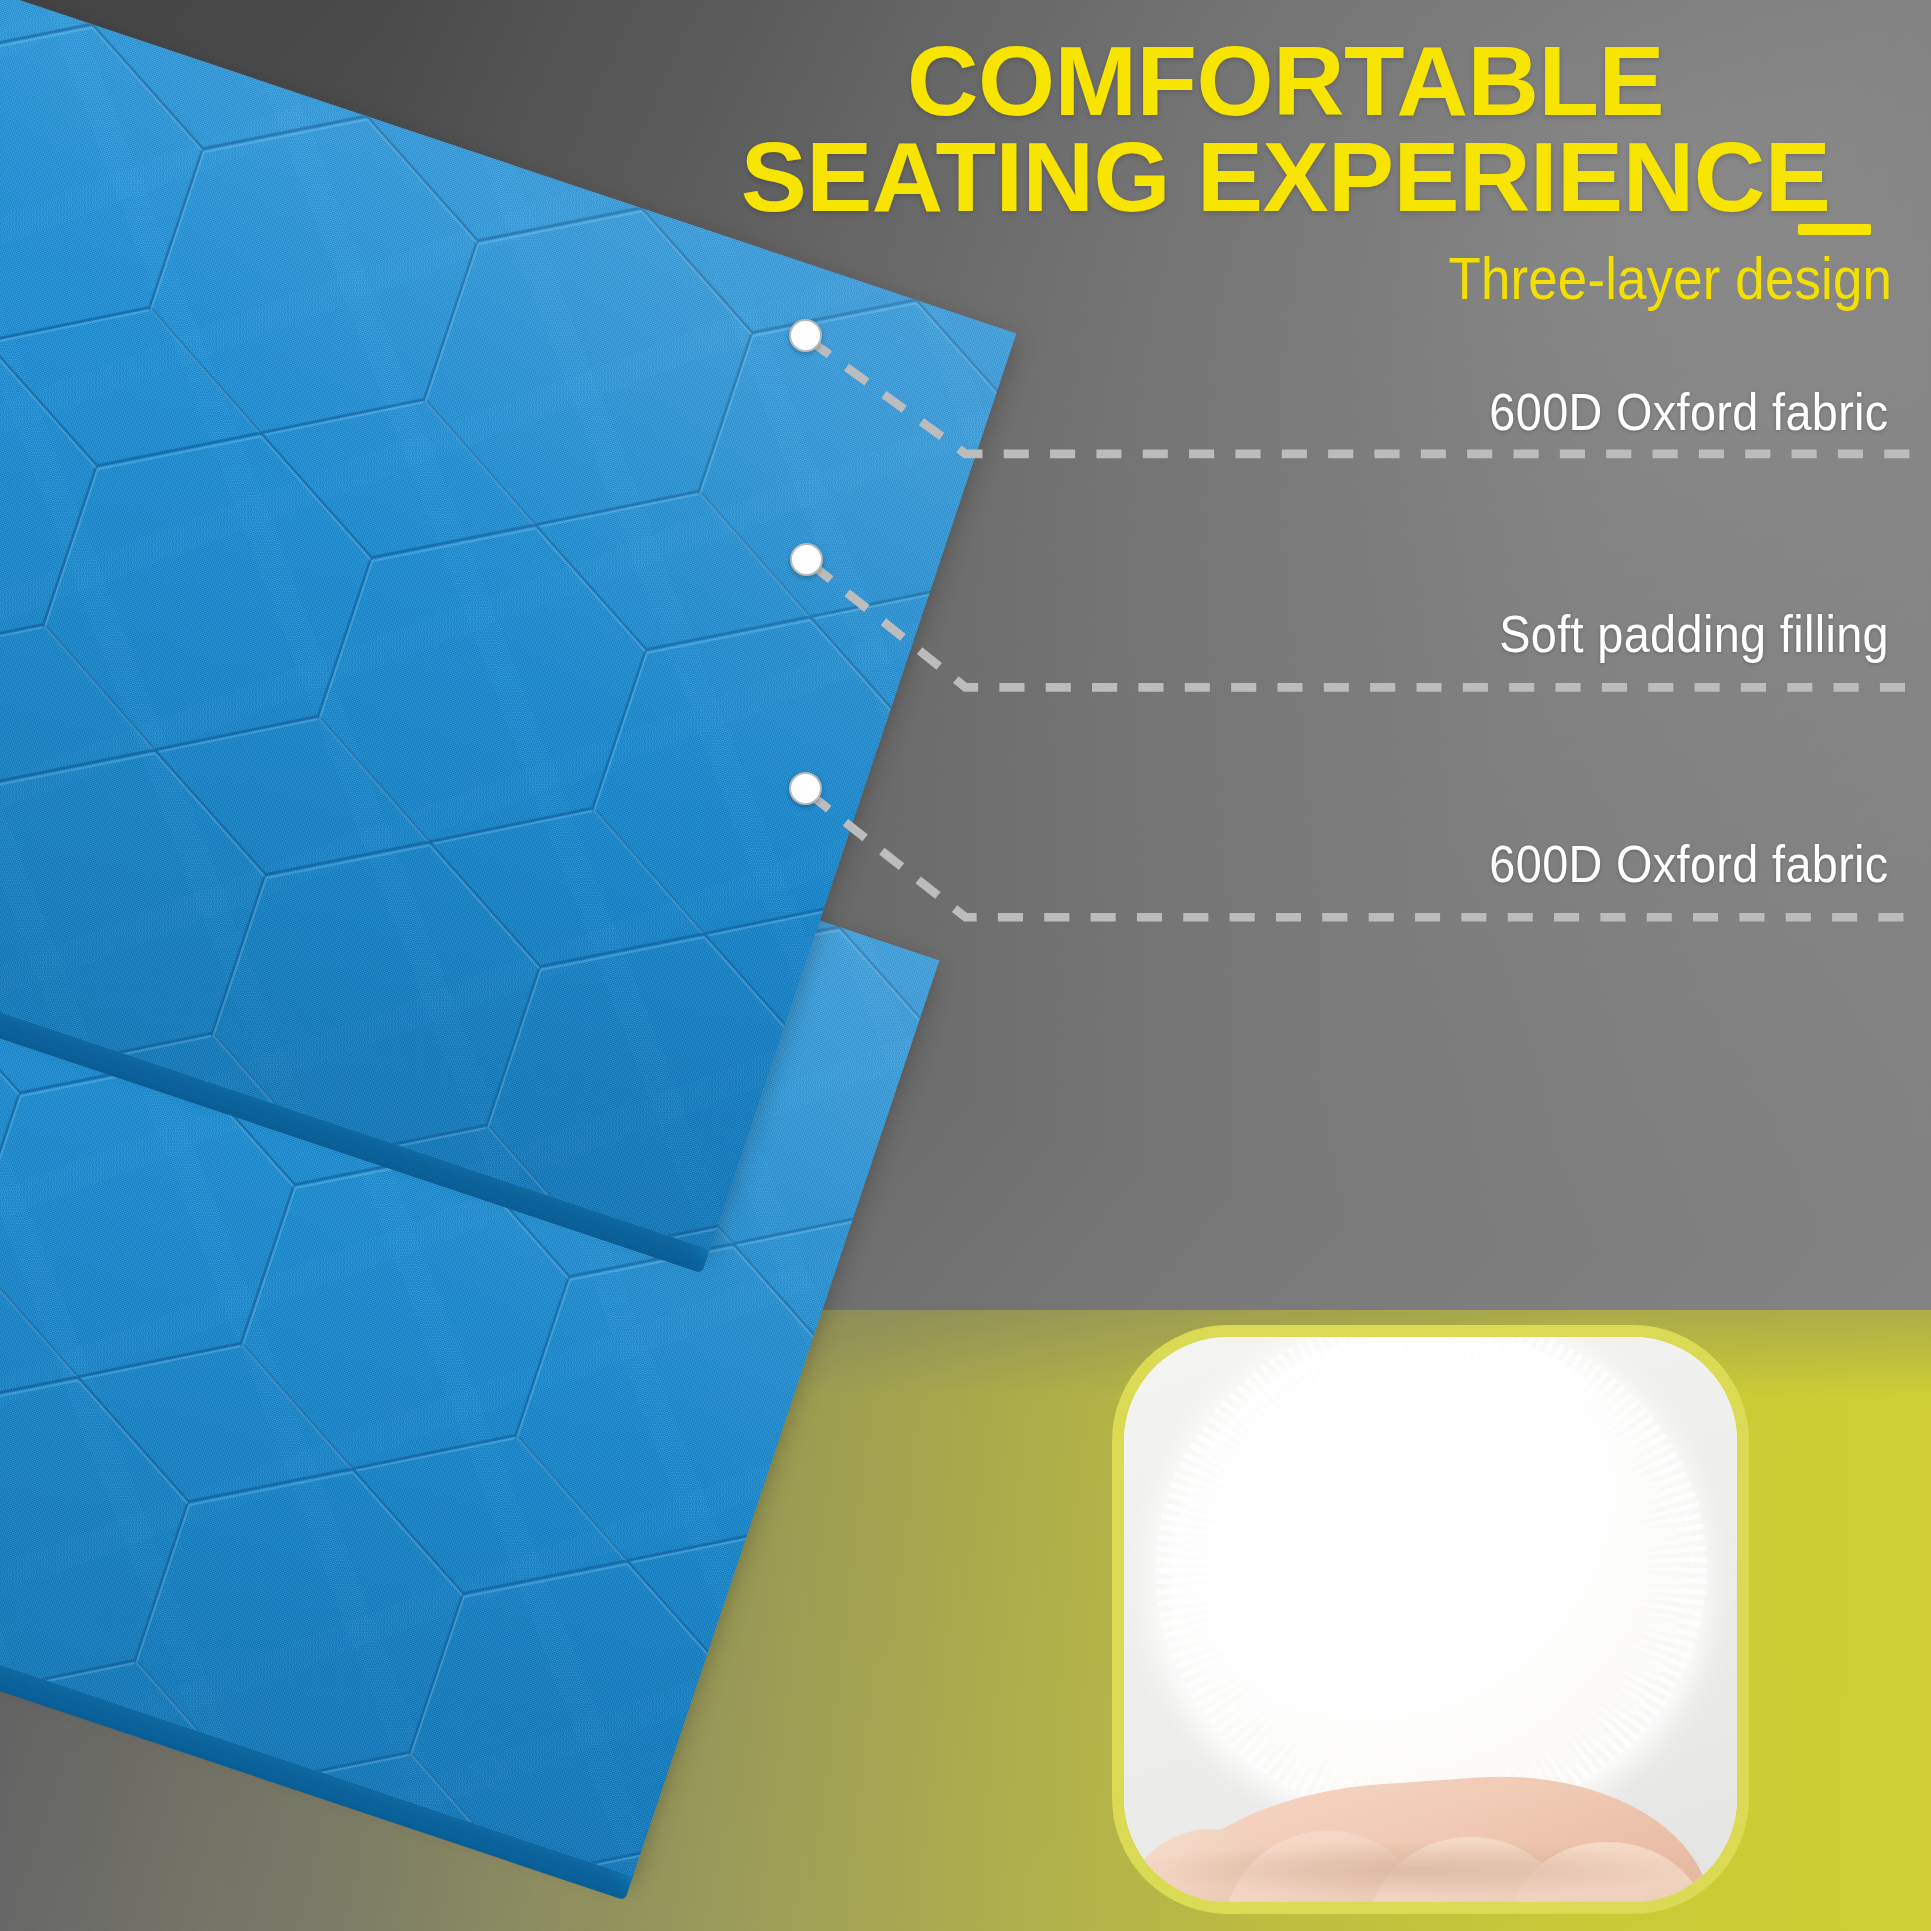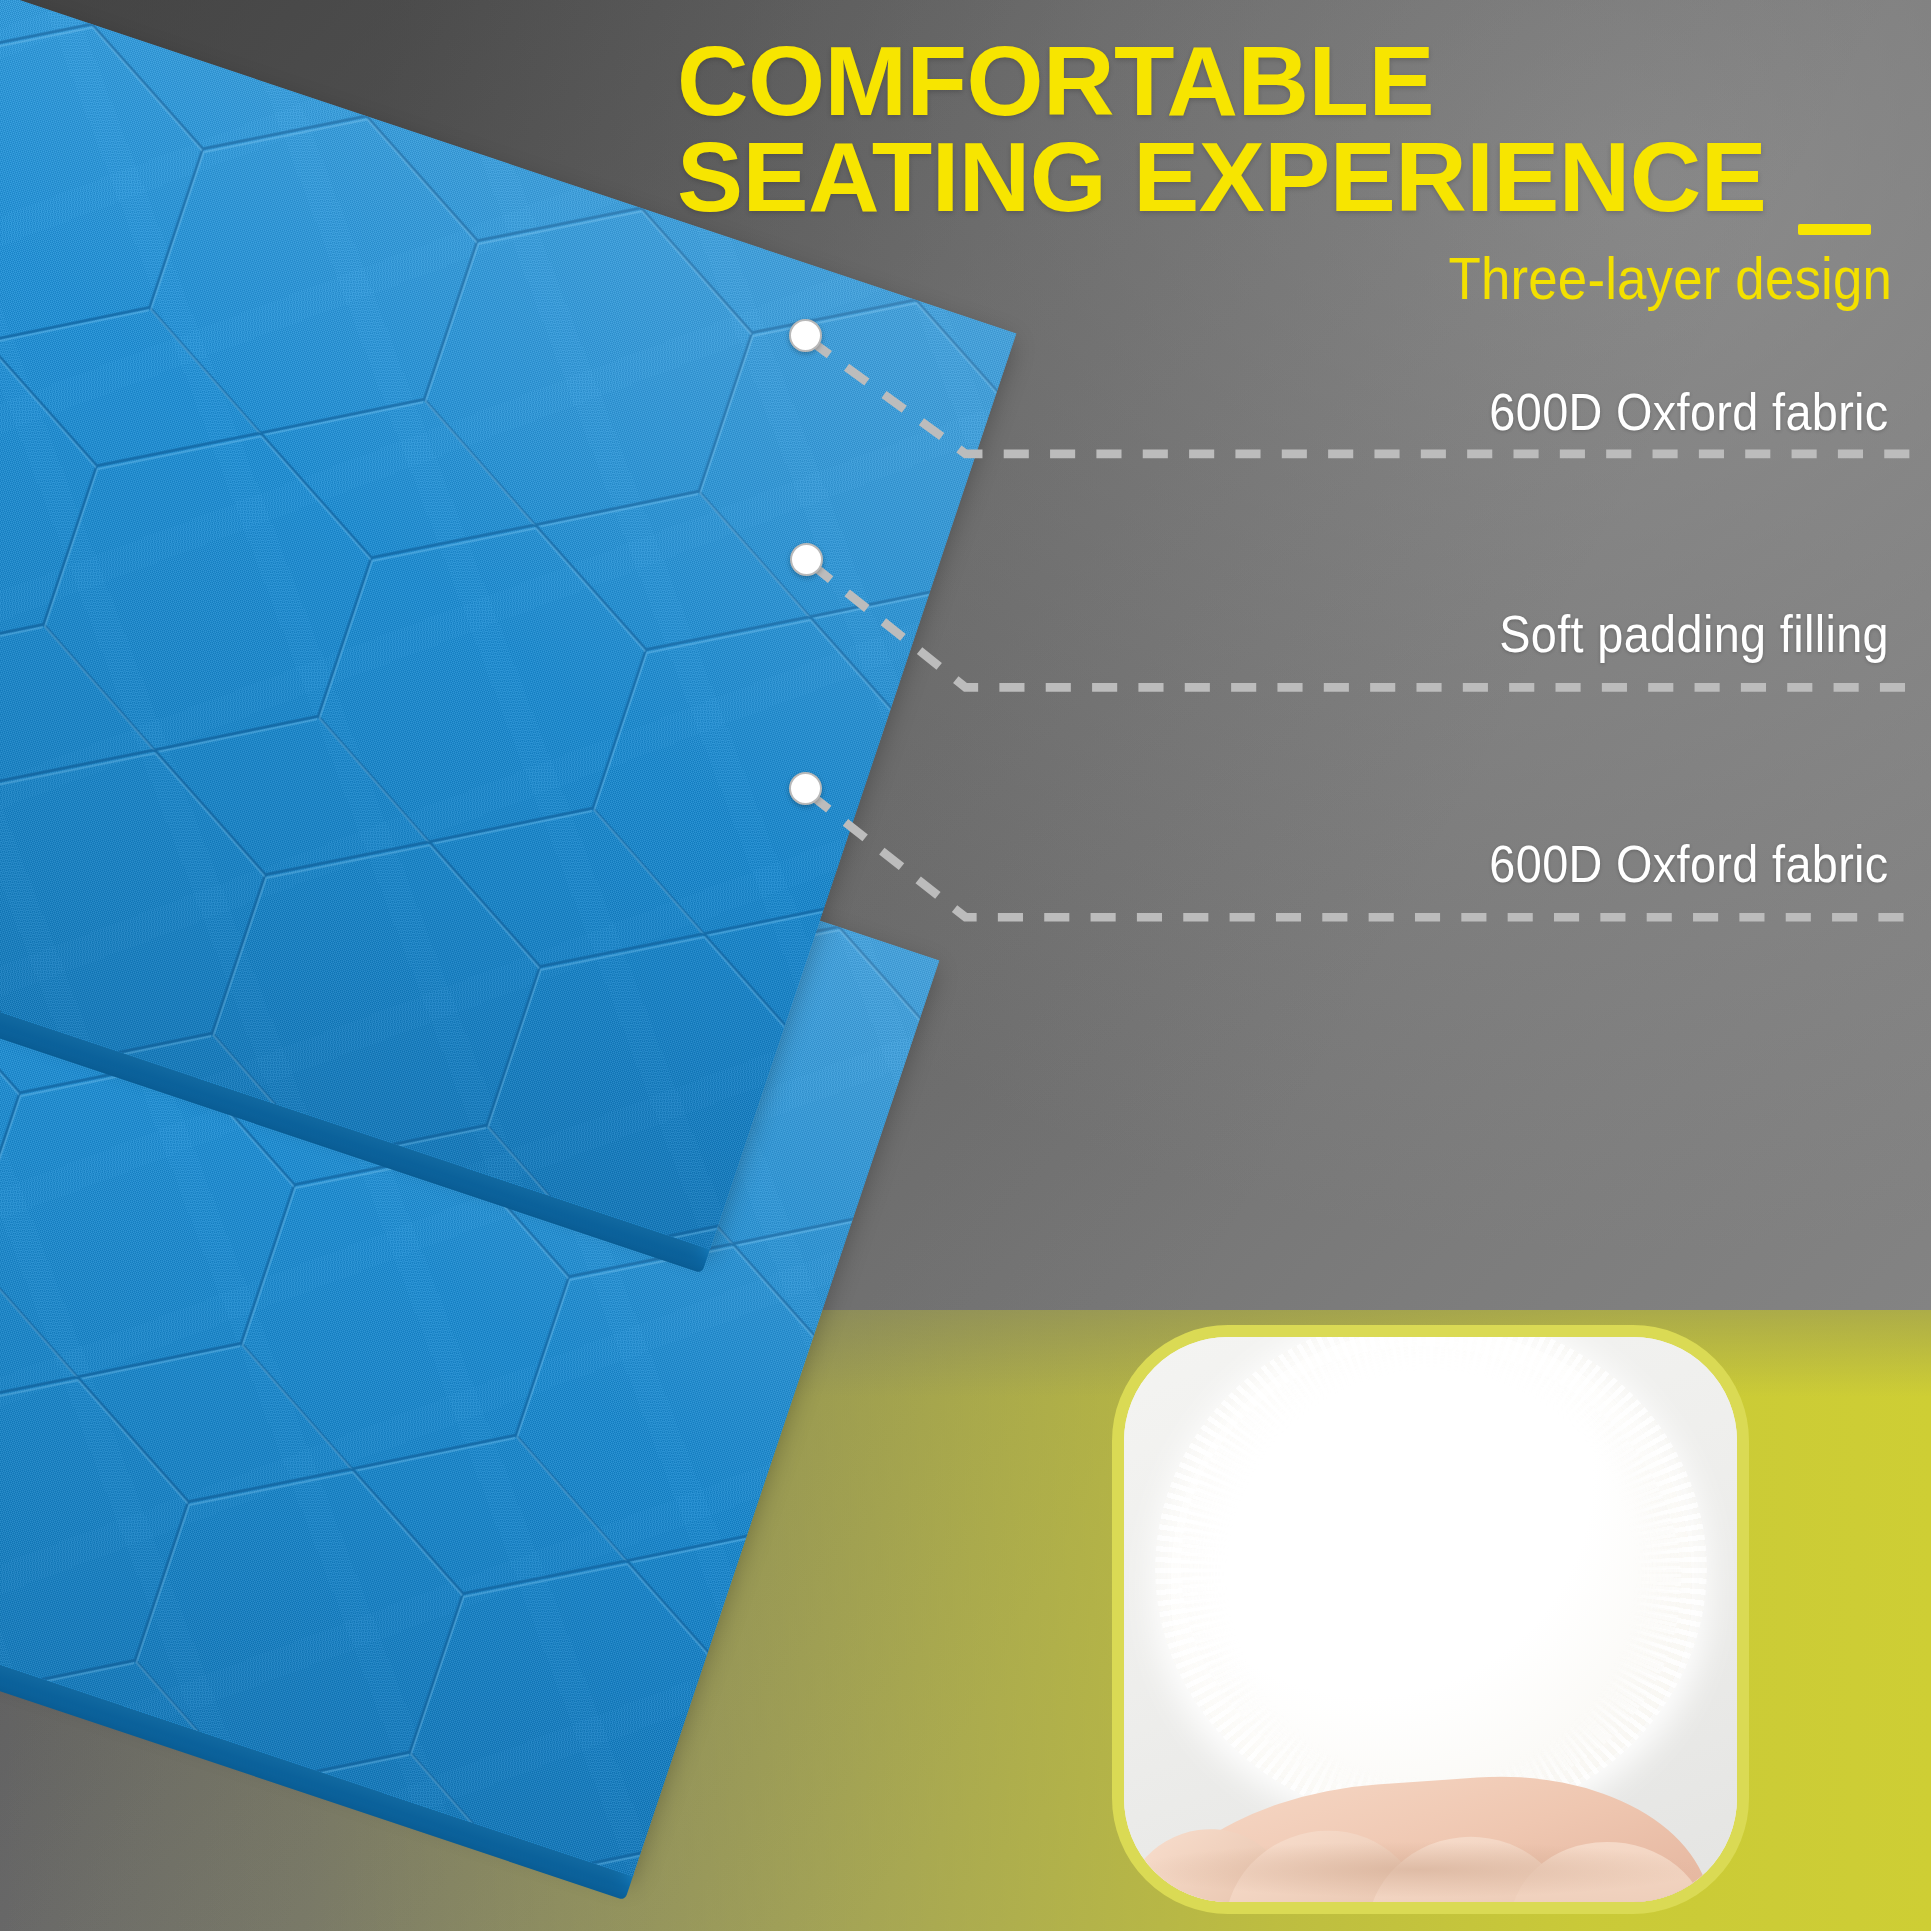--- a/index.html
+++ b/index.html
@@ -101,21 +101,21 @@
   }
   .foam-side{
     position:absolute;left:0;right:0;top:301px;height:50px;
     background:linear-gradient(180deg,#ffffff 0%,#f7f7f4 50%,#e9e8e2 100%);
     box-shadow:0 7.7px 21px rgba(0,0,0,.25);
   }
 
   
   .title{
     position:absolute;right:37px;top:33px;width:1217px;
-    text-align:left;color:#f7e500;
+    text-align:center;color:#f7e500;
     font-weight:700;font-size:99px;line-height:.97;
     letter-spacing:-0.5px;
     font-family:"Liberation Sans","DejaVu Sans",sans-serif;
     text-shadow:0 1.9px 5.8px rgba(0,0,0,.18);
   }
   .title .l2{display:block;}
   .title-rule{
     position:absolute;right:60px;top:224px;width:73px;height:10.6px;
     background:#f7e500;border-radius:1.9px;
   }

